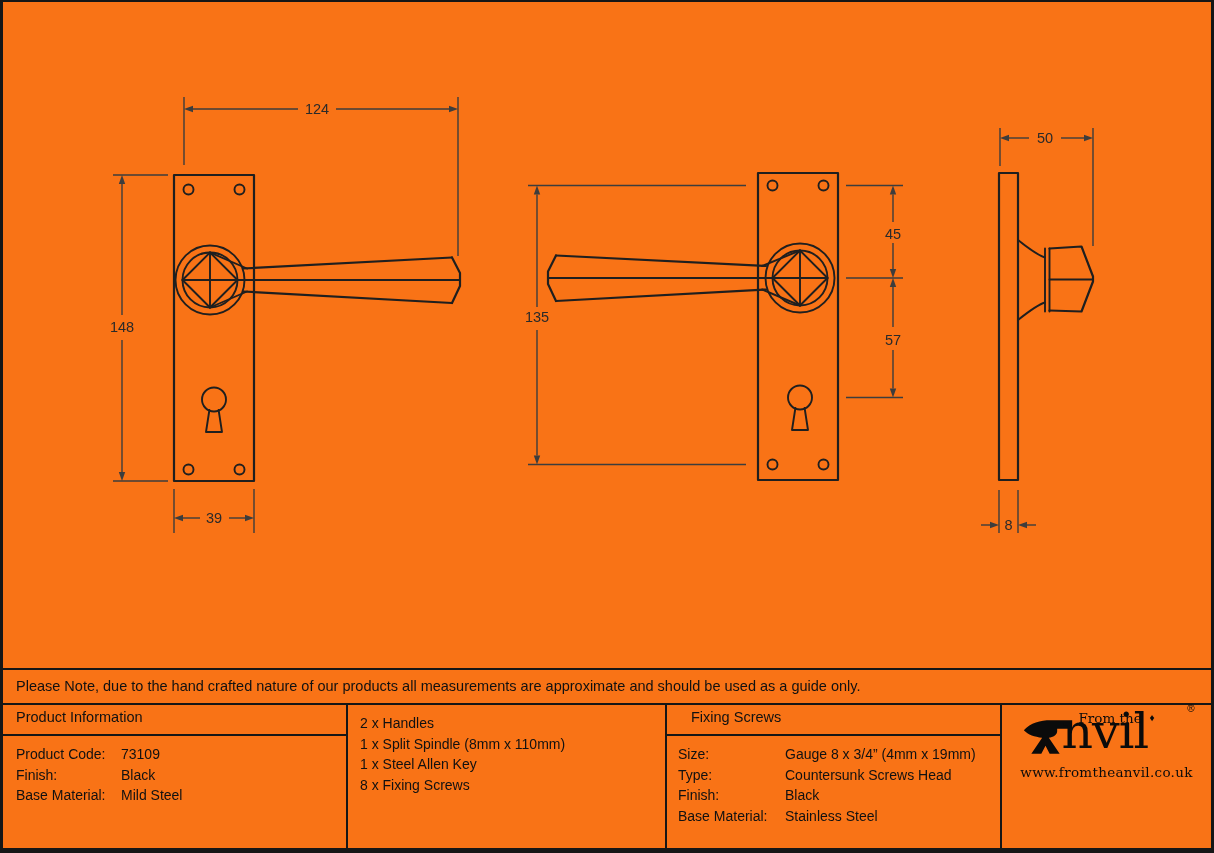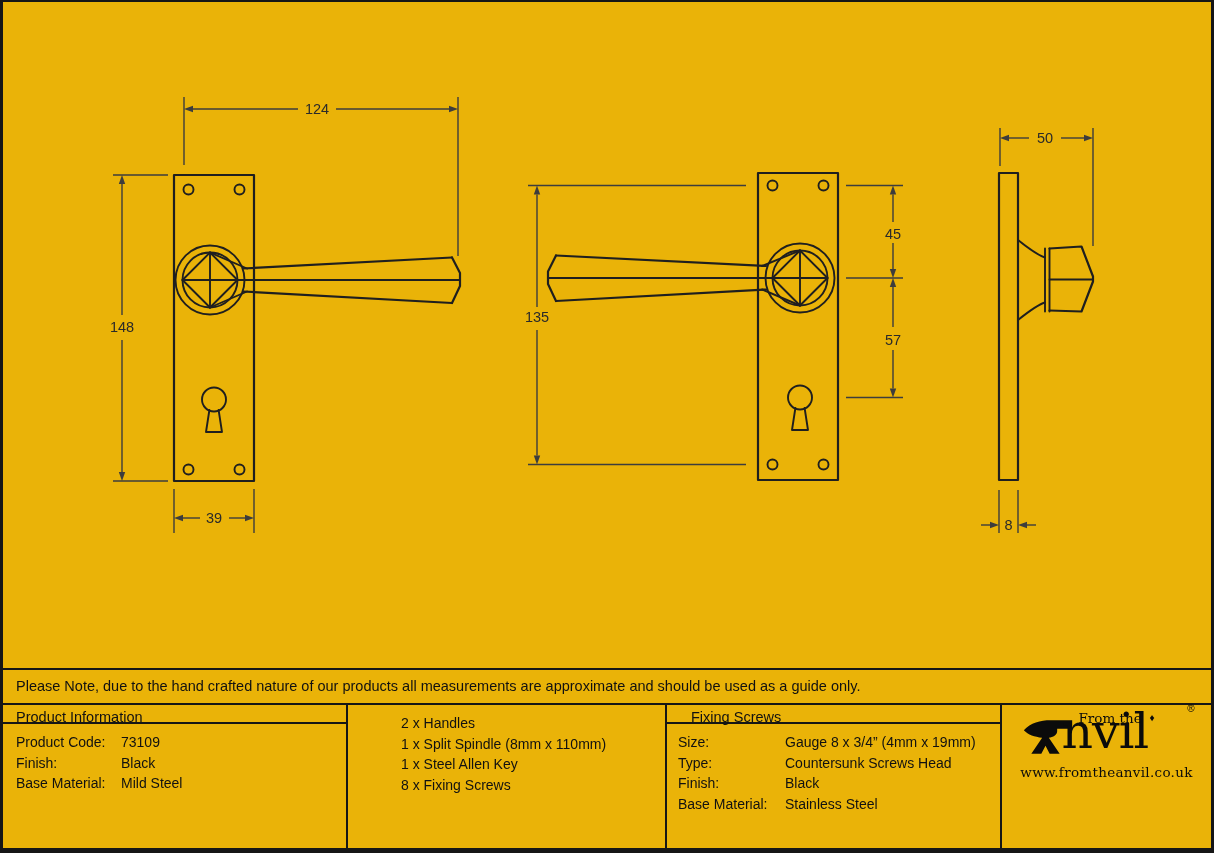--- a/index.html
+++ b/index.html
@@ -1,20 +1,20 @@
 <!DOCTYPE html>
 <html><head>
 <meta charset="utf-8">
 <style>
   html,body{margin:0;padding:0;background:#e8e8e8;}
   .page{
     position:relative;
     width:1214px;height:853px;
     box-sizing:border-box;
-    background:#eab308;
+    background:#f97316;
     border-style:solid;border-color:#161616;
     border-width:2px 3px 5px 3px;
     font-family:"Liberation Sans",sans-serif;
     overflow:hidden;
   }
   
   svg.drawings{position:absolute;left:0;top:0;width:1208px;height:666px;}
   .obj{fill:none;stroke:#1f1f1f;stroke-width:2.2;stroke-linejoin:round;stroke-linecap:round;}
   .thin{fill:none;stroke:#1f1f1f;stroke-width:1.9;stroke-linejoin:round;stroke-linecap:round;}
   .dim{fill:none;stroke:#3d3d3d;stroke-width:1.4;}
@@ -34,28 +34,28 @@
     padding:0 10px 1px 13px;
     font-size:14.5px;
   }
   .grid{flex:1;display:flex;min-height:0;}
   .col{box-sizing:border-box;}
   .col1{width:343px;}
   .col2{width:319px;border-left:2px solid #161616;}
   .col3{width:335px;border-left:2px solid #161616;}
   .col4{flex:1;border-left:2px solid #161616;display:flex;flex-direction:column;align-items:center;}
   .hdr{
-    height:19px;box-sizing:border-box;
+    height:31px;box-sizing:border-box;
     border-bottom:2px solid #161616;
     font-size:14.5px;padding:4px 0 0 13px;
   }
   .col2 .hdr{padding-left:12px;}
   .col3 .hdr{padding-left:24px;}
   .cell-body{padding:8px 4px 0 13px;font-size:14px;}
-  .col2 .cell-body{padding-left:12px;margin-left:41px;}
+  .col2 .cell-body{padding-left:12px;}
   .col3 .cell-body{padding-left:11px;}
   .kv{display:flex;line-height:20.6px;}
   .kv .k{flex:0 0 105px;}
   .col3 .kv .k{flex:0 0 107px;}
   .items div{line-height:20.6px;}
   
   .logo-mark{position:relative;width:172px;height:58px;}
   .anvil-glyph{position:absolute;left:0;top:12px;width:54px;height:40px;}
   .brand-rest{
     position:absolute;left:41px;top:2px;

